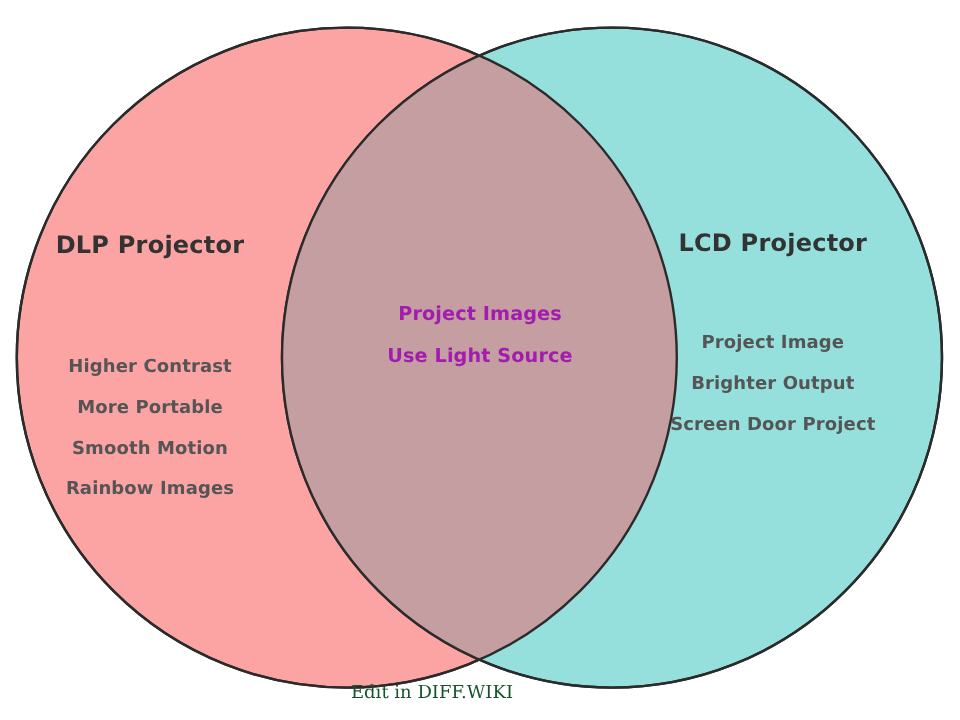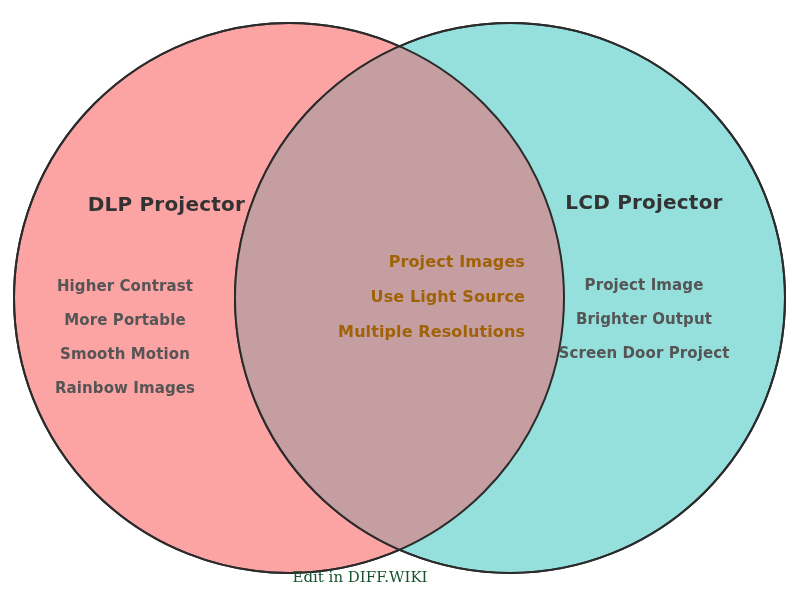--- a/index.html
+++ b/index.html
@@ -48,42 +48,41 @@
     color: #555555;
     white-space: nowrap;
     letter-spacing: 0.1px;
   }
   
   #group-left {
     left: 5px;
     top: 192px;
     width: 240px;
   }
-  #group-left .group-title { margin-bottom: 0; text-align: right; }
-  #group-left .items { margin-top: 53px; }
+  #group-left .group-title { margin-bottom: 0; }
+  #group-left .items { margin-top: 72px; }
   #group-left .item { line-height: 34px; }
   
   #group-right {
     left: 524px;
     top: 190px;
     width: 240px;
   }
   #group-right .items { margin-top: 54px; }
   #group-right .item { line-height: 34px; }
   
   #group-center {
     left: 275px;
     top: 244px;
     width: 250px;
   }
   #group-center .item {
     font-size: 16px;
-    color: #a16207;
+    color: #a21caf;
     line-height: 35px;
-    text-align: right;
   }
   
   #watermark {
     position: absolute;
     left: 0;
     top: 568px;
     width: 720px;
     text-align: center;
     font-family: "DejaVu Serif", "Liberation Serif", serif;
     font-size: 15px;
@@ -124,21 +123,20 @@
         <div class="item">More Portable</div>
         <div class="item">Smooth Motion</div>
         <div class="item">Rainbow Images</div>
       </div>
     </div>
 
     <div class="group" id="group-center">
       <div class="items">
         <div class="item">Project Images</div>
         <div class="item">Use Light Source</div>
-        <div class="item">Multiple Resolutions</div>
       </div>
     </div>
 
     <div class="group" id="group-right">
       <div class="group-title">LCD Projector</div>
       <div class="items">
         <div class="item">Project Image</div>
         <div class="item">Brighter Output</div>
         <div class="item">Screen Door Project</div>
       </div>

